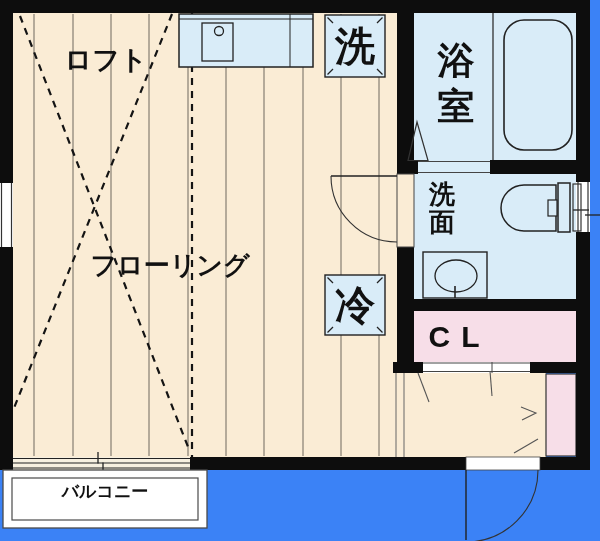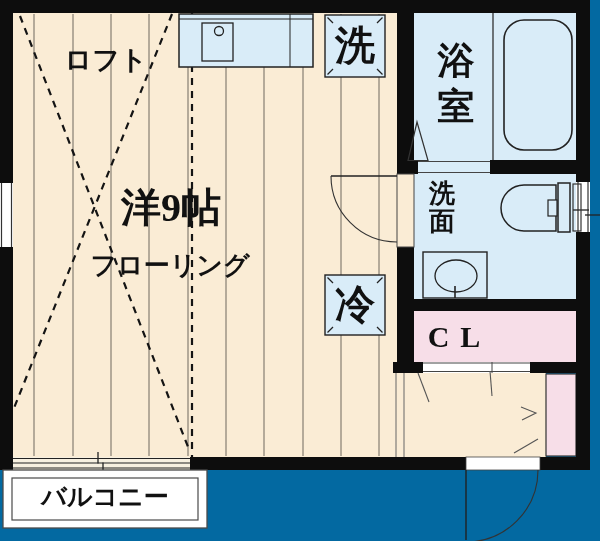--- a/index.html
+++ b/index.html
@@ -1,40 +1,40 @@
 <!DOCTYPE html>
 <html><head>
 <meta charset="utf-8">
 <style>
   html,body { margin:0; padding:0; background:#ffffff; }
   .plan {
     position:relative; width:600px; height:541px; overflow:hidden;
-    font-family:Liberation Serif, serif;
-    background:#0369a1;
+    font-family:Liberation Sans, sans-serif;
+    background:#3b82f6;
   }
   .plan svg { position:absolute; left:0; top:0; }
   .lbl {
     position:absolute; color:#111; text-align:center;
     line-height:1.2; white-space:nowrap; pointer-events:none;
   }
   .v { word-break:break-all; white-space:normal;text-align:center; }
   .lbl-loft      { left:50px;  top:44px;  width:112px; font-size:27px; font-weight:600; }
   .lbl-loftsize  { left:50px;  top:76px;  width:112px; font-size:23px; font-weight:600; }
   .lbl-room      { left:78px;  top:184px; width:186px; font-size:40px; font-weight:700; }
   .lbl-flooring  { left:60px;  top:250px; width:220px; font-size:26px; font-weight:600; }
   .lbl-washer    { left:325px; top:15px;  width:60px;  height:62px; font-size:40px; font-weight:600;
                    display:flex; align-items:center; justify-content:center; }
   .lbl-bath      { left:436px; top:38px;  width:40px;  font-size:37px; font-weight:600; line-height:1.25; }
   .lbl-washstand { left:427px; top:180px; width:30px;  font-size:26px; font-weight:600; line-height:1.08; }
   .lbl-wc        { left:462px; top:182px; width:28px;  font-size:27px; font-weight:700; line-height:1.1; }
   .lbl-fridge    { left:325px; top:275px; width:60px;  height:60px; font-size:40px; font-weight:600;
                    display:flex; align-items:center; justify-content:center; }
   .lbl-closet    { left:392px; top:319px; width:124px; font-size:30px; font-weight:600; letter-spacing:11px; text-indent:11px; }
   .lbl-entrance  { left:412px; top:389px; width:134px; font-size:44px; font-weight:700; }
-  .lbl-balcony   { left:15px;  top:482px; width:180px; font-size:25px; font-weight:600; }
+  .lbl-balcony   { left:15px;  top:482px; width:180px; font-size:17px; font-weight:600; }
 </style>
 </head>
 <body>
 
 <div class="plan">
 
 <svg width="600" height="541" viewBox="0 0 600 541">
 
   <rect x="13" y="13" width="384" height="444" fill="#faecd5"></rect>
   <rect x="394" y="373" width="152" height="84" fill="#faecd5"></rect>
@@ -186,21 +186,20 @@
   </g>
   <g stroke="#555" stroke-width="1.1" fill="none">
     <line x1="418" y1="373" x2="429" y2="402"></line>
     <line x1="490" y1="371" x2="492" y2="396"></line>
     <polyline points="521,407 536,413 522,420"></polyline>
     <line x1="514" y1="453" x2="538" y2="439"></line>
   </g>
 </svg>
 
   <div class="lbl lbl-loft">ロフト</div>
-  <div class="lbl lbl-room">洋9帖</div>
   <div class="lbl lbl-flooring">フローリング</div>
   <div class="lbl lbl-washer">洗</div>
   <div class="lbl lbl-bath v">浴室</div>
   <div class="lbl lbl-washstand v">洗面</div>
   <div class="lbl lbl-fridge">冷</div>
   <div class="lbl lbl-closet">CL</div>
   <div class="lbl lbl-balcony">バルコニー</div>
 </div>
 
 </body></html>

